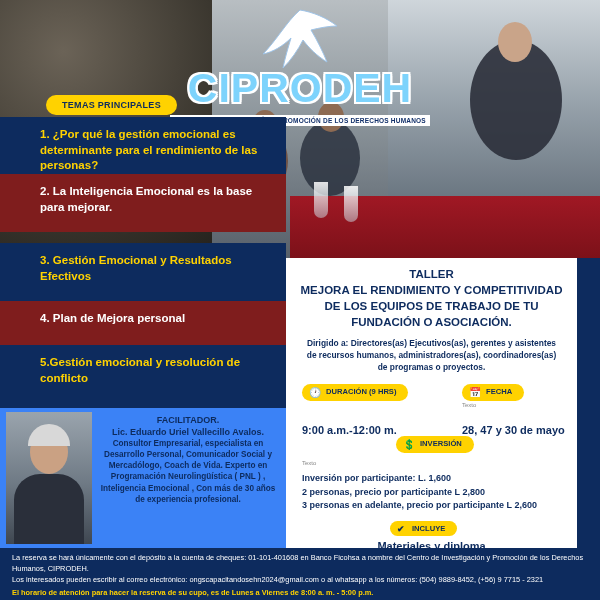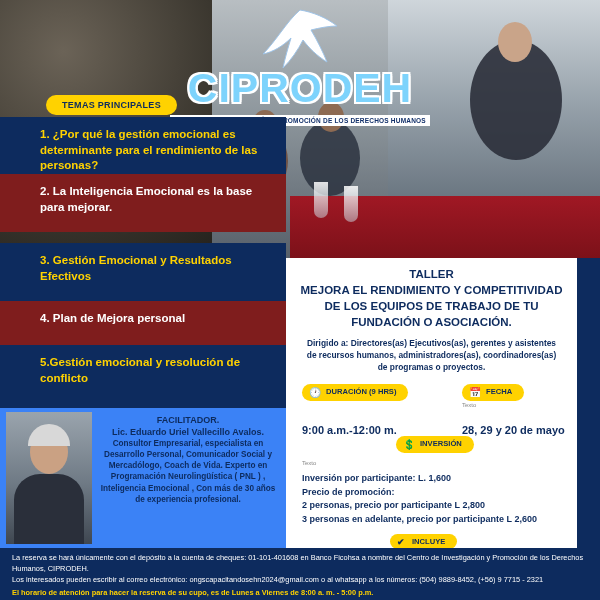--- a/index.html
+++ b/index.html
@@ -184,34 +184,33 @@
       <div class="chip chip-dur">
         <span class="ci">🕐</span>
         <span>DURACIÓN (9 HRS)</span>
       </div>
       <div class="chip chip-fec">
         <span class="ci">📅</span>
         <span>FECHA</span>
       </div>
       <div class="tiny-label" style="left:176px;top:18px;">Texto</div>
       <div class="row-val v-hours">9:00 a.m.-12:00 m.</div>
-      <div class="row-val v-date">28, 29 y 20 de mayo</div>
+      <div class="row-val v-date">28, 47 y 30 de mayo</div>
     </div>
 
     <div class="chips" style="height:22px;margin-top:18px;">
       <div class="chip chip-inv">
         <span class="ci">💲</span>
         <span>INVERSIÓN</span>
       </div>
     </div>
 
     <div class="inv-block">
       <div class="tiny-label" style="left:16px;top:-12px;">Texto</div>
       <div class="inv-line">Inversión por participante: L. 1,600</div>
-      <div class="inv-line">Precio de promoción:</div>
       <div class="inv-line">2 personas, precio por participante L 2,800</div>
       <div class="inv-line">3 personas en adelante, precio por participante L 2,600</div>
     </div>
 
     <div class="incluye">
       <span class="ci">✔</span>
       <span>INCLUYE</span>
     </div>
 
     <div class="mat">Materiales y diploma</div>

